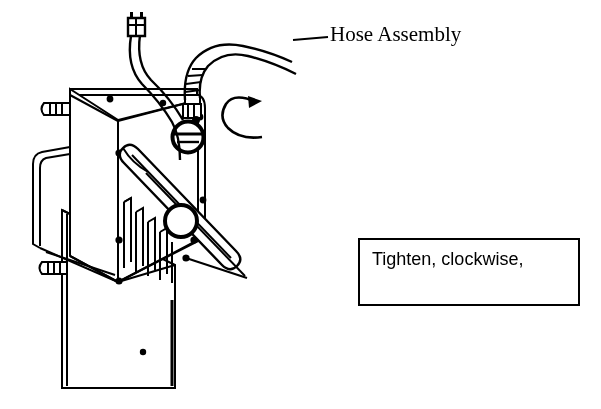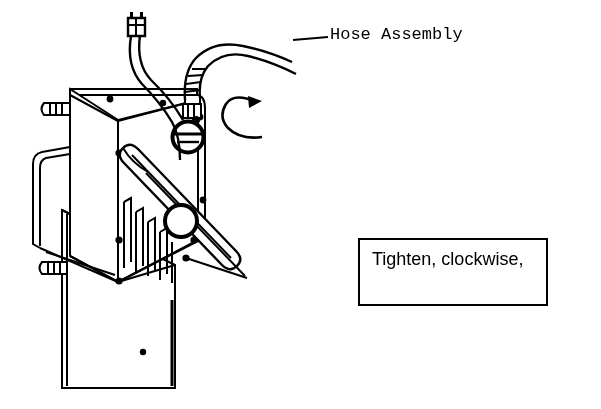--- a/index.html
+++ b/index.html
@@ -20,31 +20,31 @@
   }
   #art {
     position: absolute;
     left: 0;
     top: 0;
   }
   .callout-label {
     position: absolute;
     left: 330px;
     top: 22px;
-    font-family: Liberation Mono, monospace;
-    font-size: 17px;
+    font-family: Liberation Serif, serif;
+    font-size: 21px;
     line-height: 25px;
     color: #000000;
     white-space: nowrap;
   }
   .instruction-box {
     position: absolute;
     left: 358px;
     top: 238px;
-    width: 190px;
+    width: 222px;
     height: 68px;
     border: 2px solid #000000;
     background: #ffffff;
     box-sizing: border-box;
   }
   .instruction-text {
     position: absolute;
     left: 12px;
     top: 7px;
     width: 206px;

